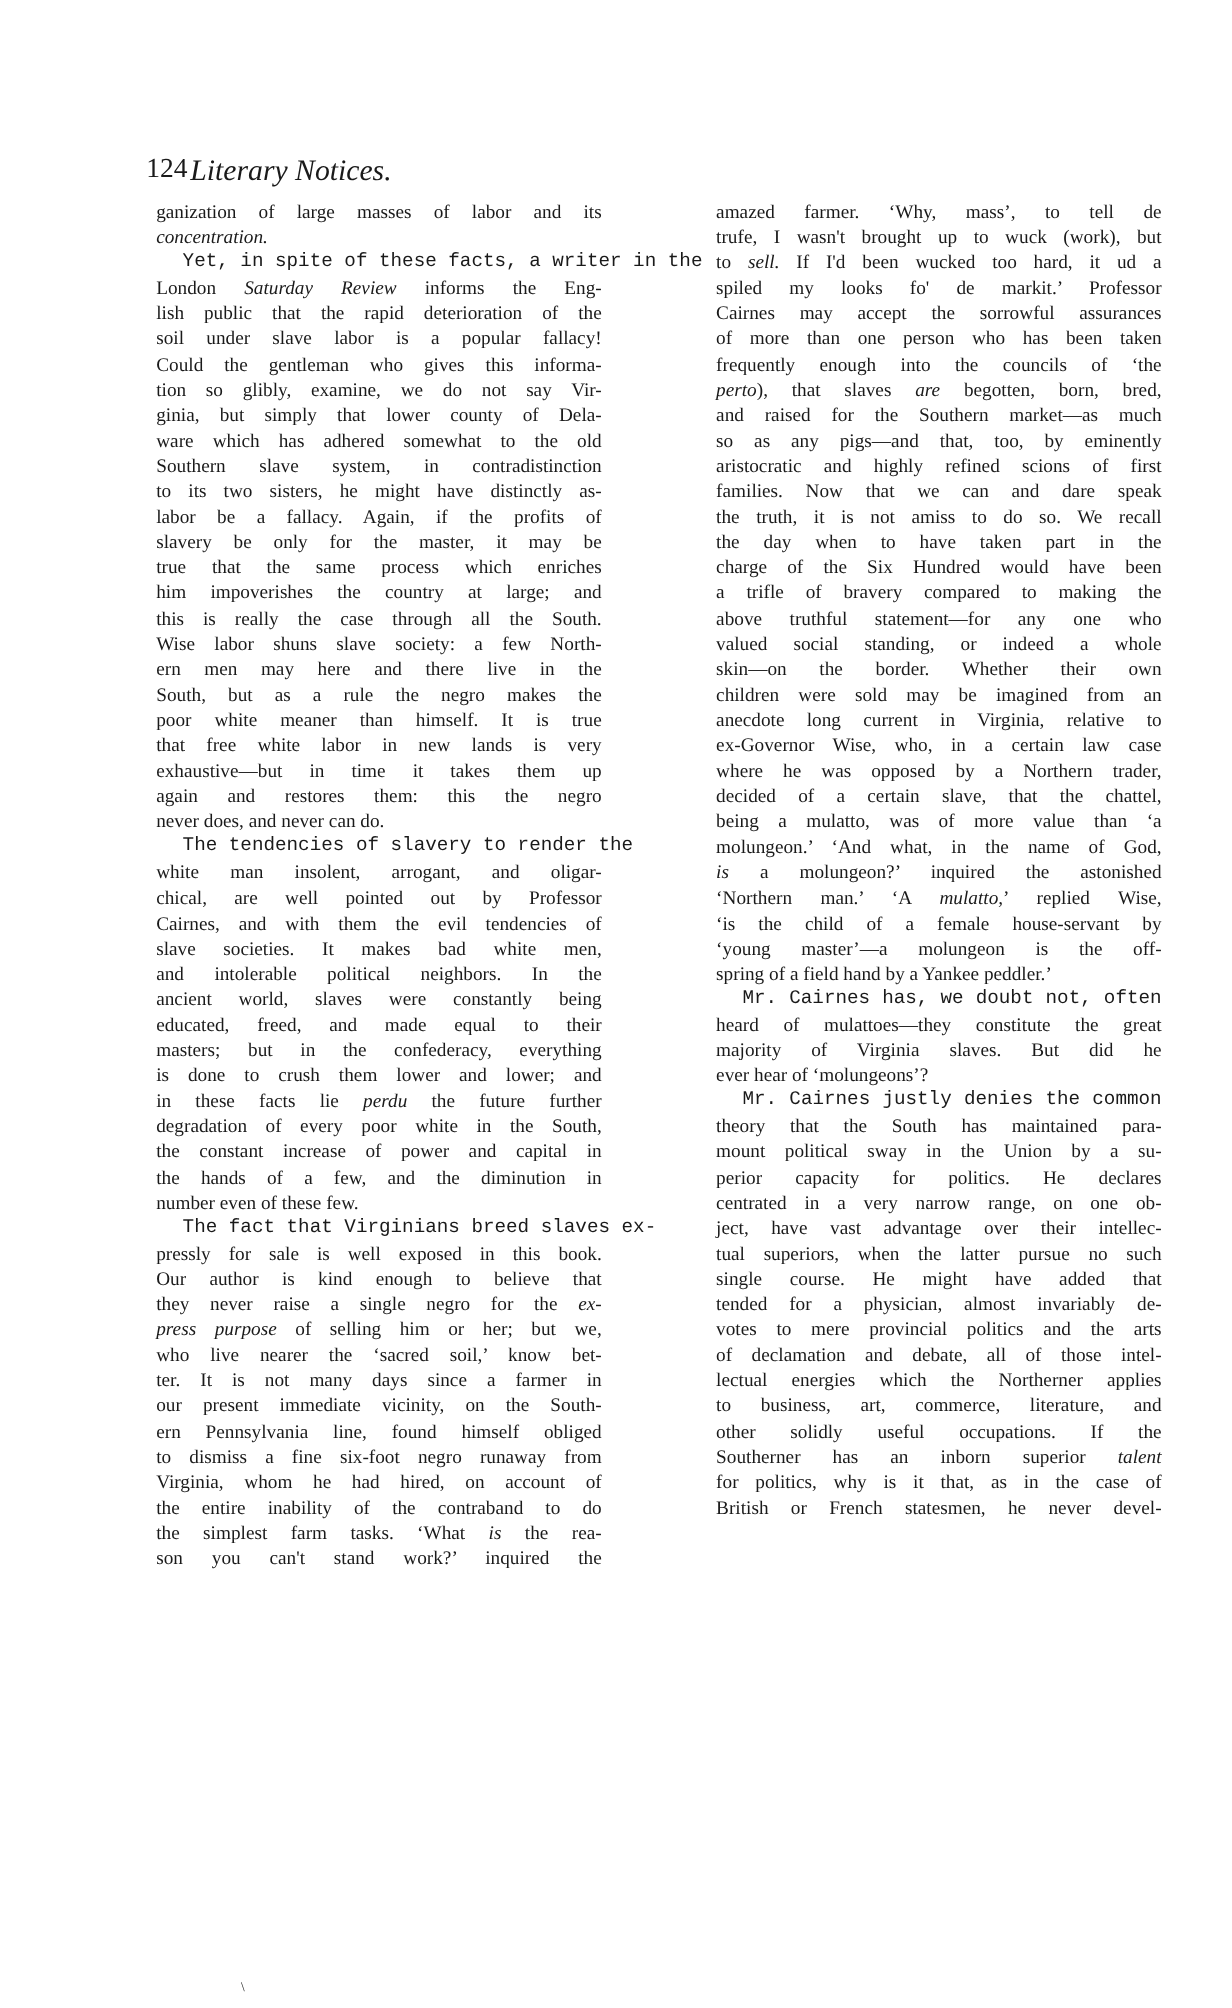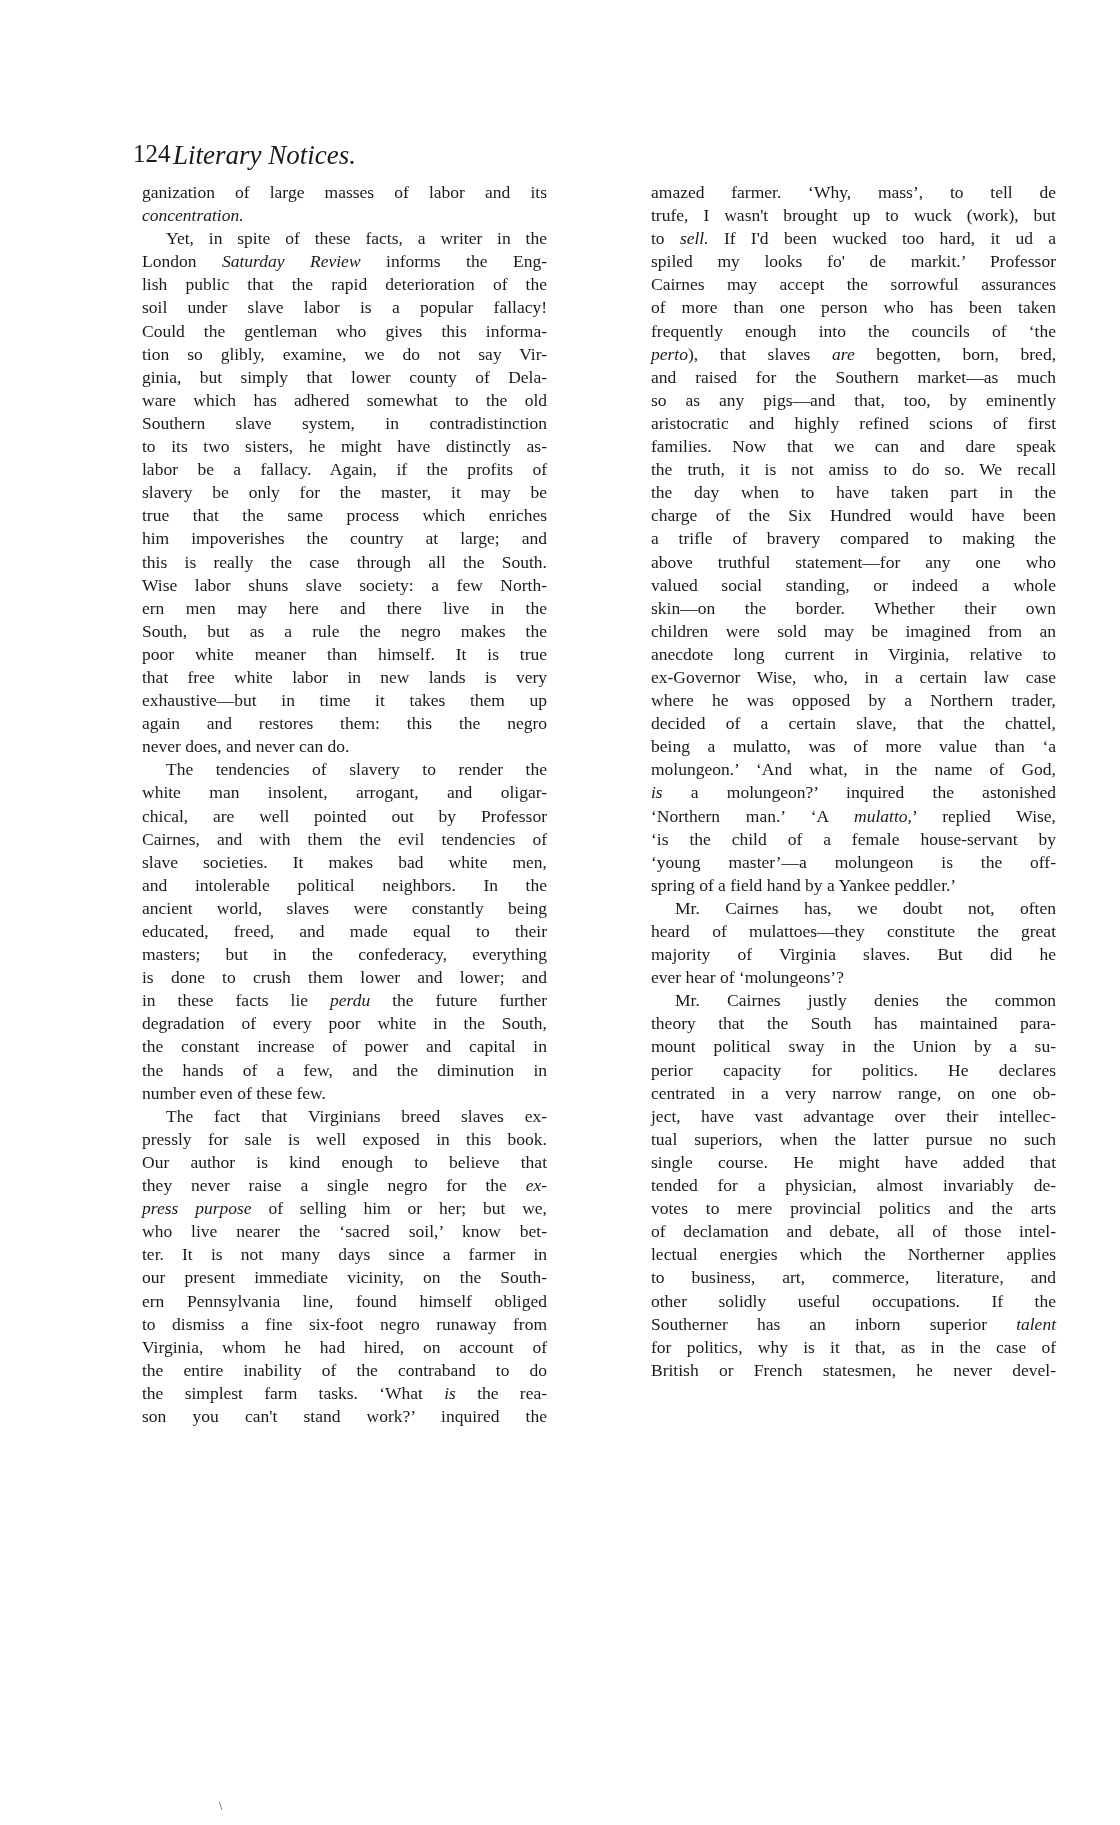--- a/index.html
+++ b/index.html
@@ -8,21 +8,21 @@
       font-family: "Liberation Serif", "DejaVu Serif", serif; color: #1a1a1a;
     }
     .header { position: absolute; top: 100px; left: 133px; width: 845px; height: 40px; margin-top: 40px; }
     .page-num { position: absolute; left: 0; top: 0; font-size: 25px; }
     .running-title { position: absolute; left: 0; right: 0; top: 0; text-align: left; font-size: 27px; font-style: italic; padding-left: 40px; }
     .col { position: absolute; top: 181px; width: 405px; font-size: 17.5px; line-height: 23.1px; }
     .col.left { left: 142px; }
     .col.right { left: 607px; margin-left: 44px; }
     .line { display: block; text-align: justify; text-align-last: justify; white-space: nowrap; height: 23.1px; }
     .line.last { text-align-last: left; }
-    .line.indent { padding-left: 24px; }
+    .line.indent { padding-left: 24px; font-family: Liberation Mono, monospace; }
     .line span.i { font-style: italic; }
     .mark { position: absolute; left: 219px; top: 1799px; font-size: 12px; }
   </style>
 </head>
 <body>
 
 <div class="header">
   <span class="page-num">124</span>
   <div class="running-title">Literary Notices.</div>
 </div>

